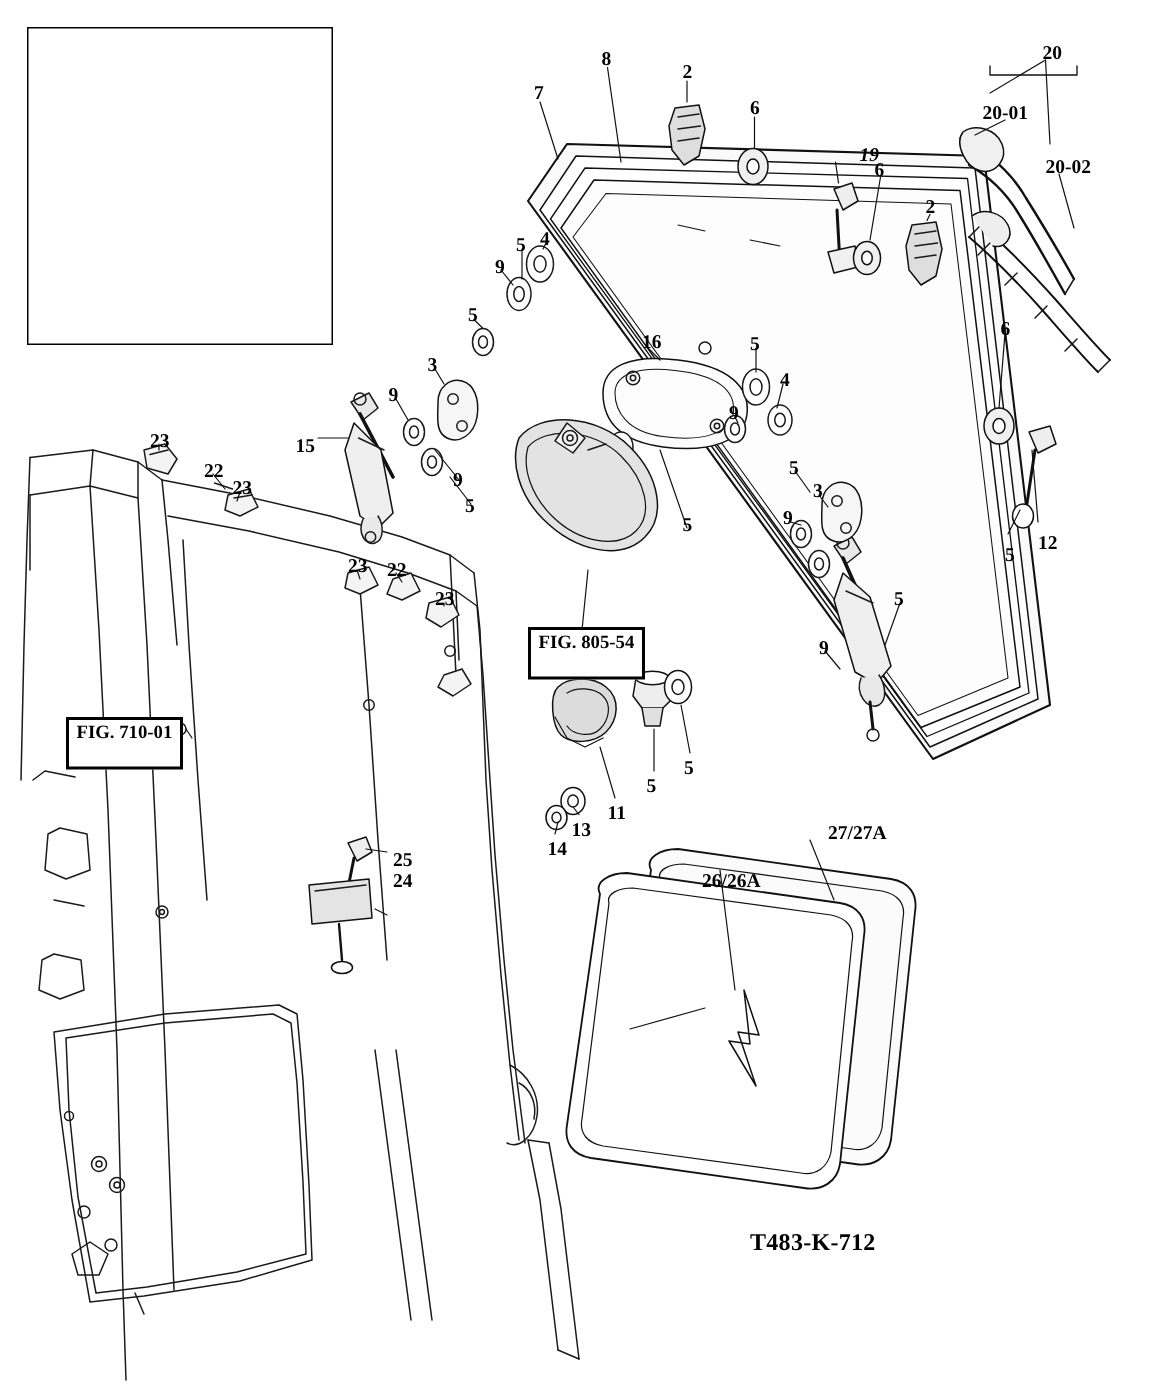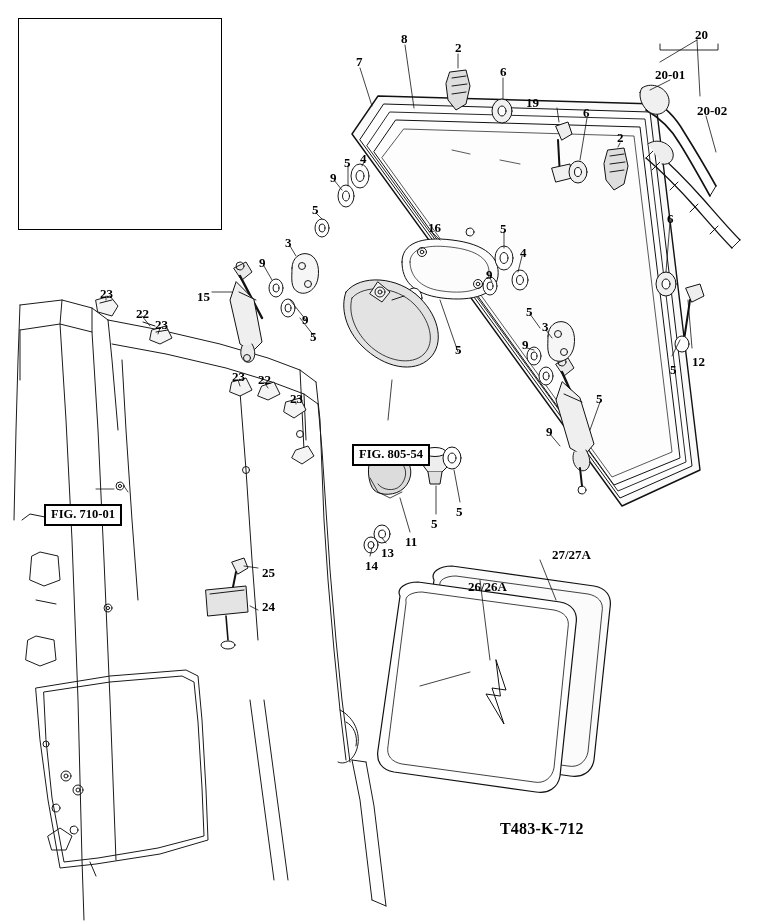--- a/index.html
+++ b/index.html
@@ -33,24 +33,23 @@
     white-space: nowrap;
     line-height: 1;
   }
   .figbox {
     position: absolute;
     border: 2px solid #000;
     background: #fff;
     font-family: "Liberation Serif", serif;
     font-size: 12.5px;
     font-weight: bold;
-    padding: 2px 5px 3px 5px;
+    padding: 2px 5px 16px 5px;
     white-space: nowrap;
     line-height: 1;
-    margin-top: 26px;
   }
   .partcode {
     position: absolute;
     font-family: "Liberation Serif", serif;
     font-size: 16px;
     font-weight: bold;
     letter-spacing: 0.2px;
   }
   .inset-frame {
     position: absolute;
@@ -403,21 +402,21 @@
   <div class="figbox" style="left:352px; top:418px;">FIG. 805-54</div>
   <div class="figbox" style="left:44px; top:478px;">FIG. 710-01</div>
 
   <div class="partcode" style="left:500px; top:820px;">T483-K-712</div>
 
   <div id="callouts">
       <div class="lbl" style="left: 356px; top: 55px;">7</div>
       <div class="lbl" style="left: 401px; top: 32px;">8</div>
       <div class="lbl" style="left: 455px; top: 41px;">2</div>
       <div class="lbl" style="left: 500px; top: 65px;">6</div>
-      <div class="lbl" style="left: 526px; top: 96px;">19</div>
+      <div class="lbl" style="left: 573px; top: 96px; font-style: italic;">19</div>
       <div class="lbl" style="left: 583px; top: 106px;">6</div>
       <div class="lbl" style="left: 617px; top: 131px;">2</div>
       <div class="lbl" style="left: 695px; top: 28px;">20</div>
       <div class="lbl" style="left: 655px; top: 68px;">20-01</div>
       <div class="lbl" style="left: 697px; top: 104px;">20-02</div>
       <div class="lbl" style="left: 330px; top: 171px;">9</div>
       <div class="lbl" style="left: 344px; top: 156px;">5</div>
       <div class="lbl" style="left: 360px; top: 152px;">4</div>
       <div class="lbl" style="left: 312px; top: 203px;">5</div>
       <div class="lbl" style="left: 285px; top: 236px;">3</div>
@@ -443,18 +442,18 @@
       <div class="lbl" style="left: 155px; top: 318px;">23</div>
       <div class="lbl" style="left: 232px; top: 370px;">23</div>
       <div class="lbl" style="left: 258px; top: 373px;">22</div>
       <div class="lbl" style="left: 290px; top: 392px;">23</div>
       <div class="lbl" style="left: 365px; top: 559px;">14</div>
       <div class="lbl" style="left: 381px; top: 546px;">13</div>
       <div class="lbl" style="left: 405px; top: 535px; text-align: center;">11</div>
       <div class="lbl" style="left: 431px; top: 517px;">5</div>
       <div class="lbl" style="left: 456px; top: 505px;">5</div>
       <div class="lbl" style="left: 262px; top: 566px;">25</div>
-      <div class="lbl" style="left: 262px; top: 600px;">24</div>
+      <div class="lbl" style="left: 262px; top: 580px;">24</div>
       <div class="lbl" style="left: 468px; top: 580px; font-family: Liberation Serif, serif;">26/26A</div>
       <div class="lbl" style="left: 552px; top: 548px;">27/27A</div>
     </div>
 
 </div>
 
 </body></html>

